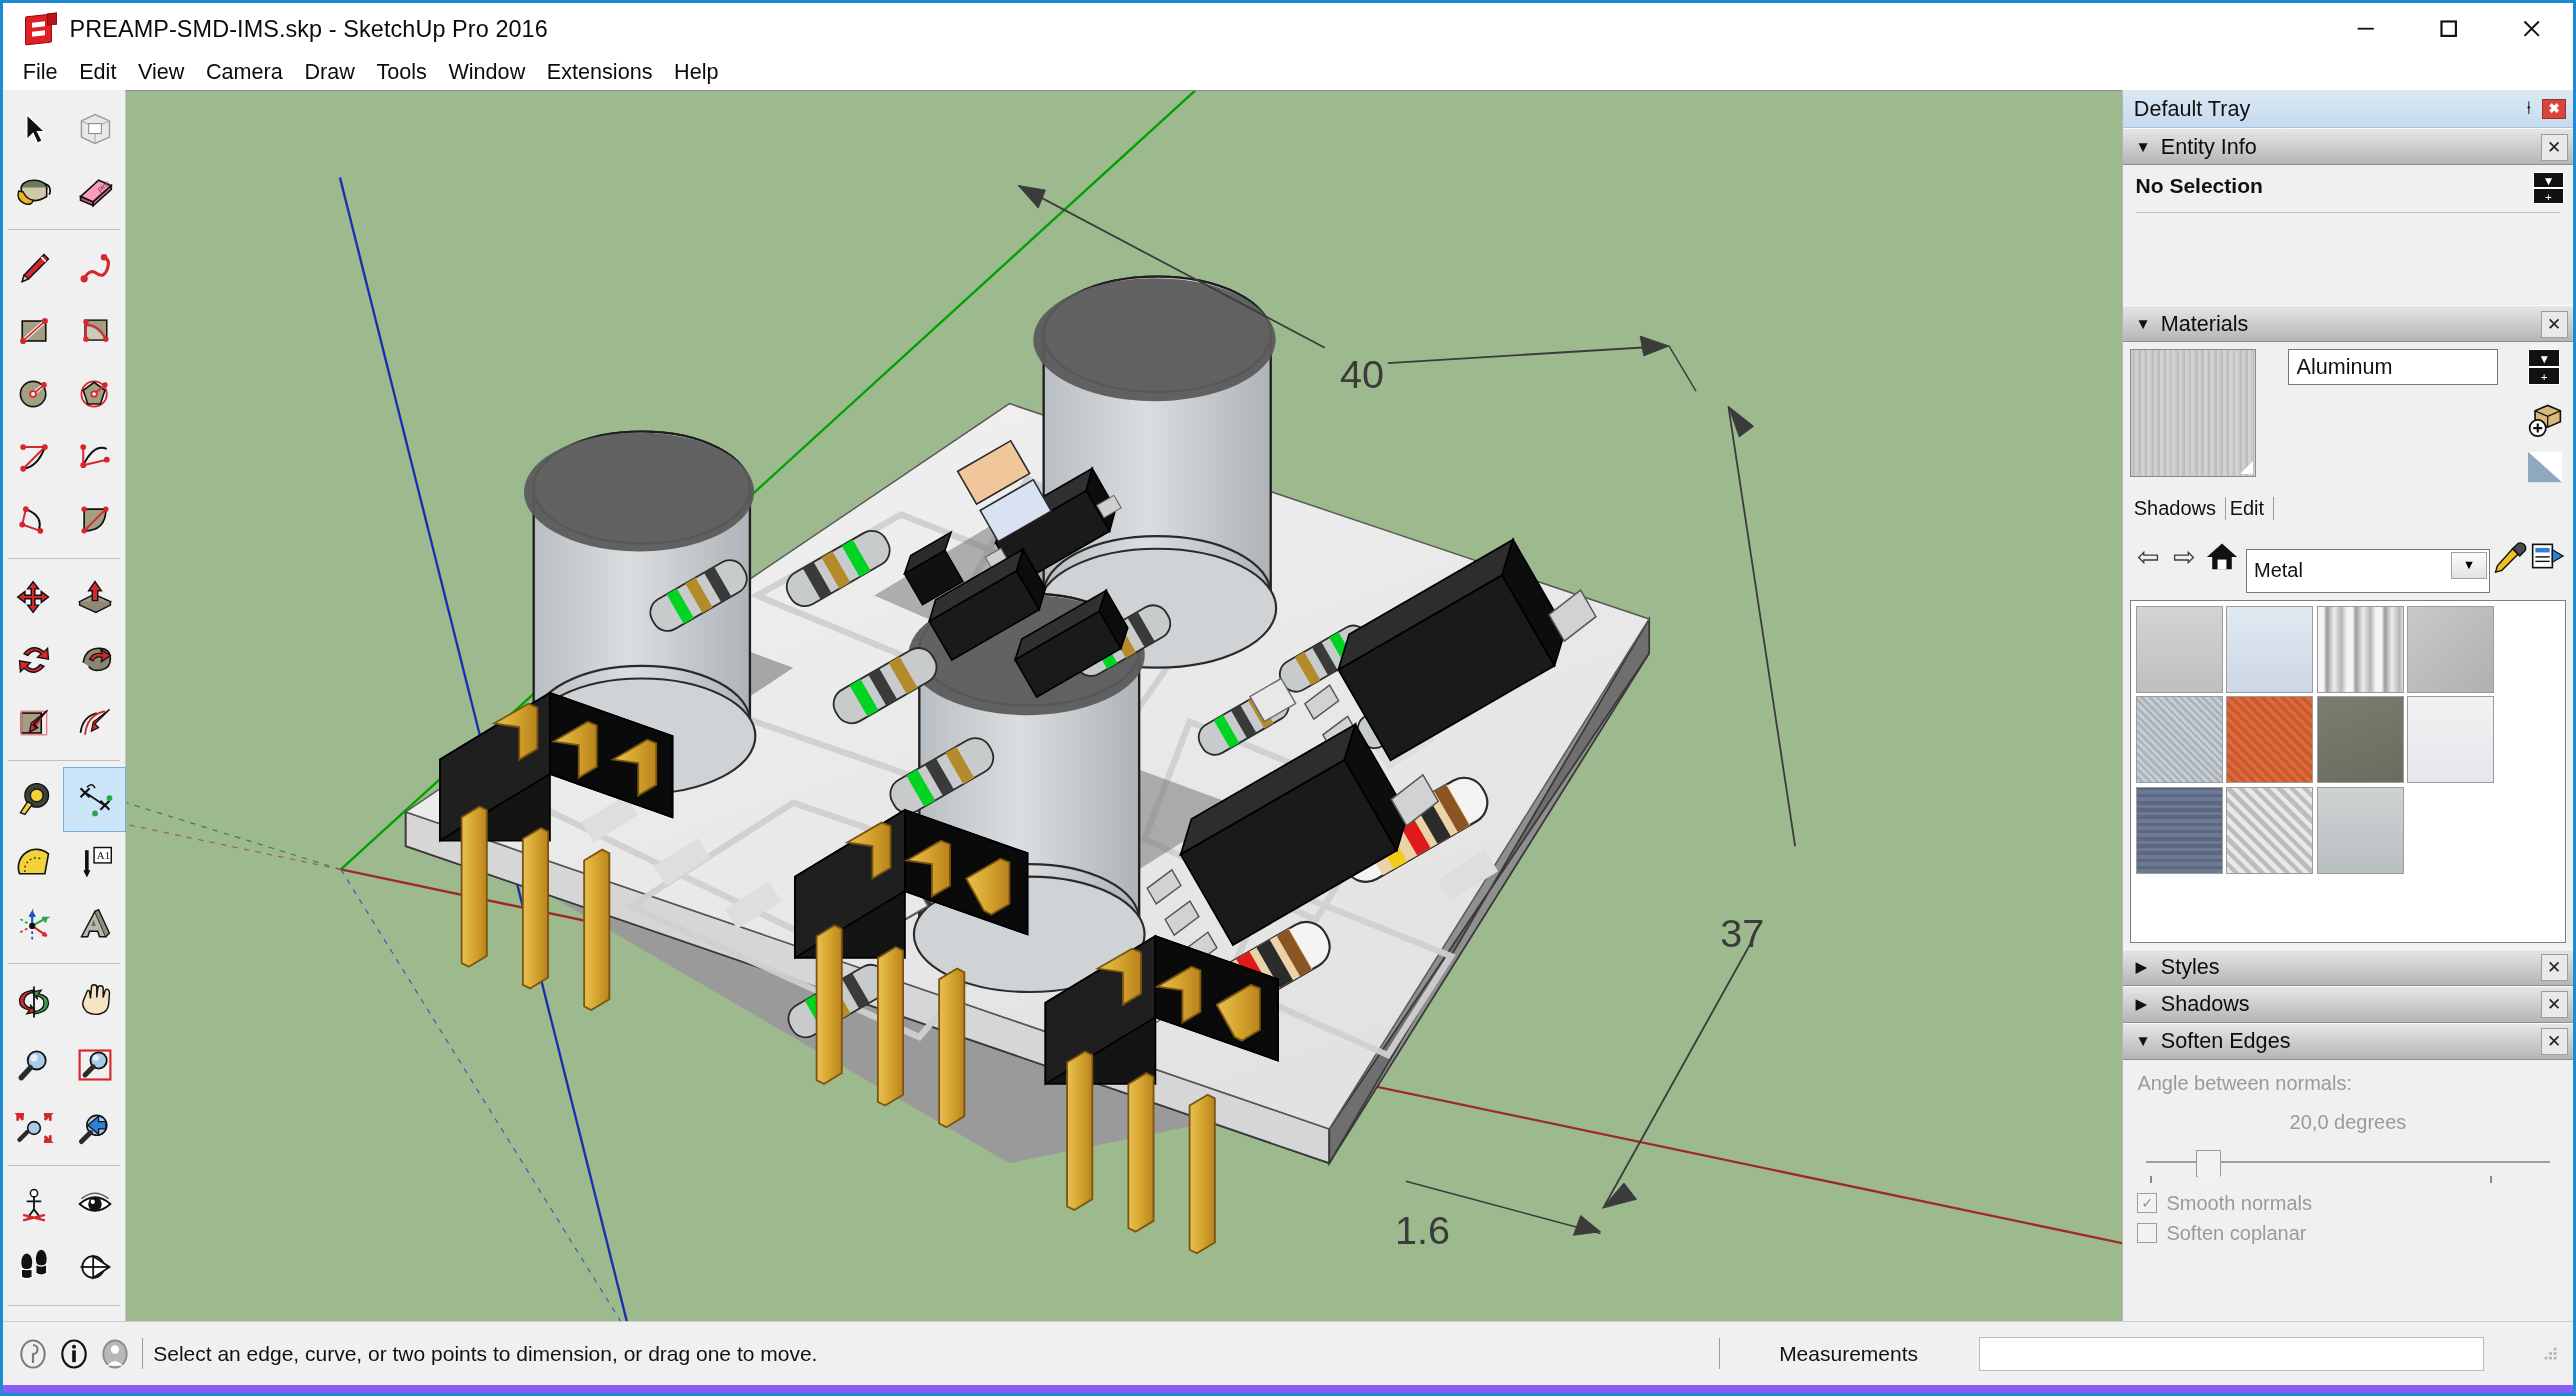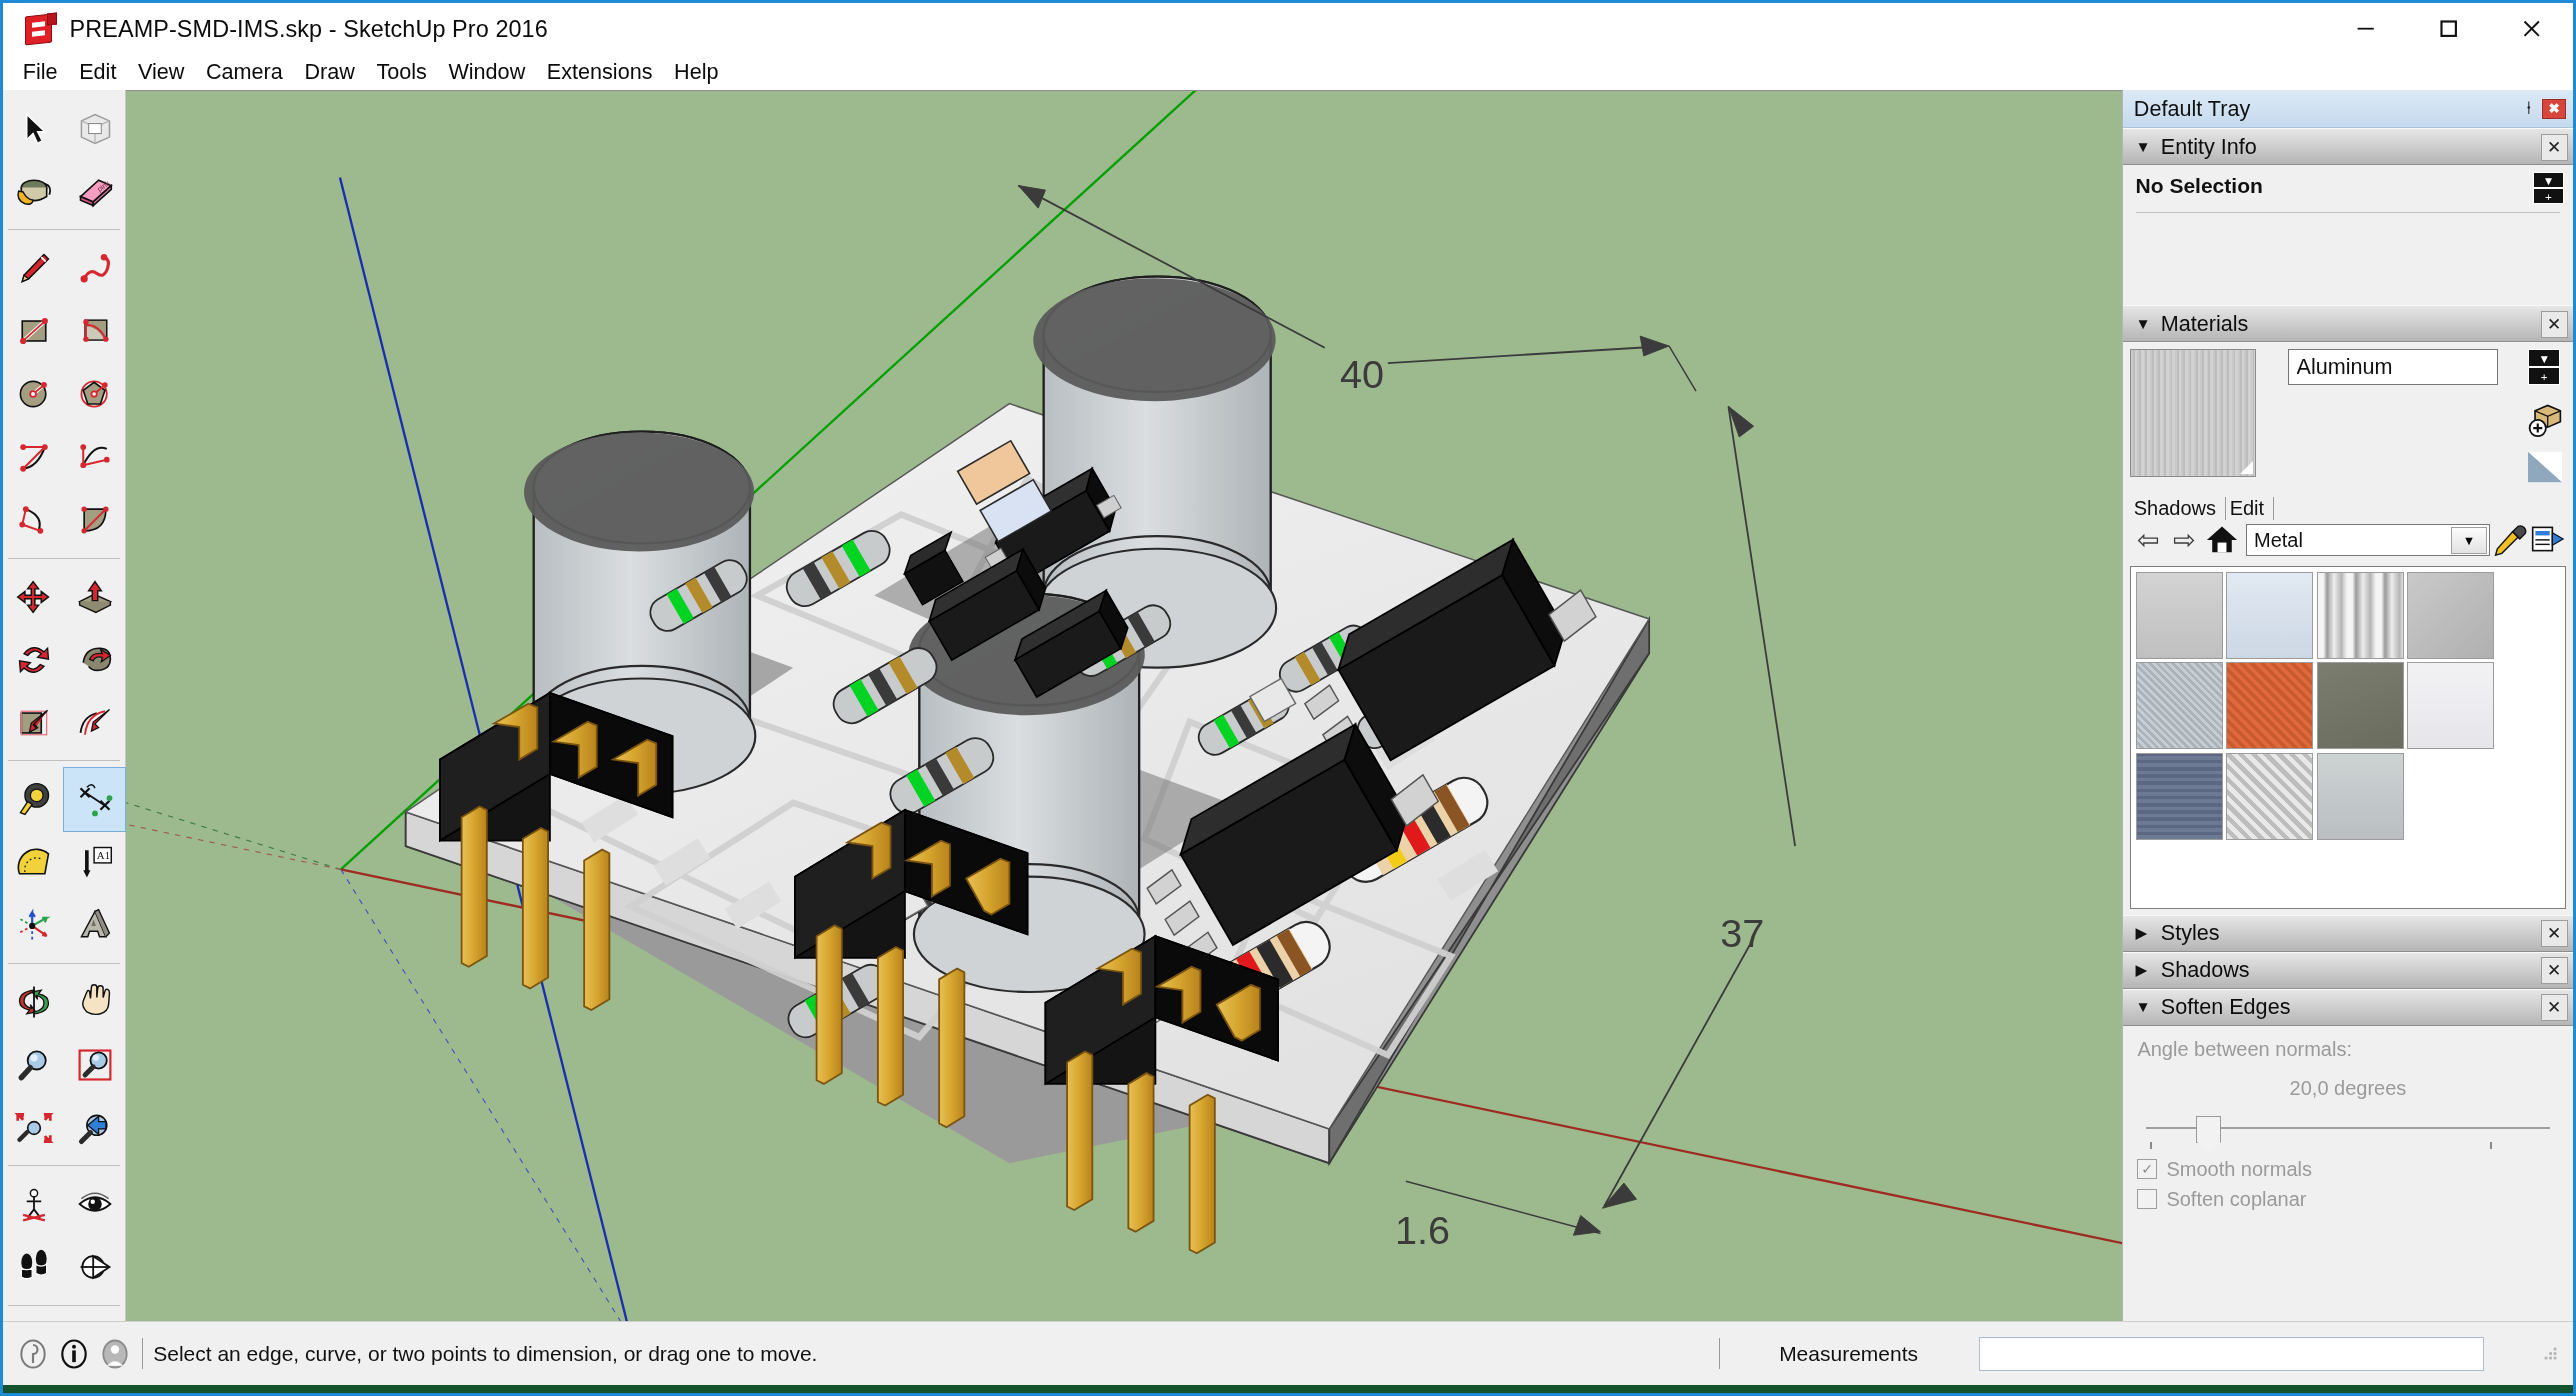--- a/index.html
+++ b/index.html
@@ -6,21 +6,21 @@
   html, body {
     width: 2576px; height: 1396px;
     font-family: "Liberation Sans", sans-serif;
     overflow: hidden;
     background: #ffffff;
   }
   #app {
     position: relative;
     width: 2576px; height: 1396px;
     border: 3.6px solid #1e8ad6;
-    background: #14532d;
+    background: #8b5cf6;
   }
 
   
   .titlebar {
     position: absolute; left: 0; top: 0; right: 0; height: 52px;
     background: #ffffff;
     display: flex; align-items: center;
   }
   .tb-icon {
     width: 34px; height: 36px; margin-left: 20px; margin-right: 12.6px;
@@ -188,22 +188,22 @@
   .mat-tabs { display:flex; align-items:flex-end; padding-left:7.2px; height:27px; margin-top:3.6px;}
   .mat-tab {
     font-size:20px; color:#111; padding: 0 9px 0 3.6px; border-right:0.9px solid #9a9a9a;
     cursor:default;
   }
   .mat-tab.spacer { width:29px; }
   .mat-nav { display:flex; align-items:center; padding: 1.8px 7.2px 5.4px 7.2px; }
   .mat-nav .arrow { width:36px; text-align:center; font-size:27px; color:#3d3d3d; cursor:default;}
   .mat-nav .home { width:40px; text-align:center; cursor:default;}
   .mat-select {
-    flex:1; height:32px; border:0.9px solid #767676; background:#fff;
-    display:flex; align-items:center; position:relative; margin-left:3.6px;
+    flex:1; height:44px; border:0.9px solid #767676; background:#fff;
+    display:flex; align-items:center; position:relative; margin-left:3.6px;margin-top:27px;
   }
   .mat-select span { font-size:20px; color:#111; padding-left:7.2px; }
   .mat-select .caret {
     position:absolute; right:1.8px; top:1.8px; width:36px; height:27px;
     background:linear-gradient(#fcfcfc,#e2e2e2); border:0.9px solid #a0a0a0;
     display:flex; align-items:center; justify-content:center; font-size:12.6px;
   }
   .mat-nav .eyedrop { width:38px; text-align:center; cursor:default;}
   .mat-nav .listbtn { width:38px; text-align:center; cursor:default;}
 

